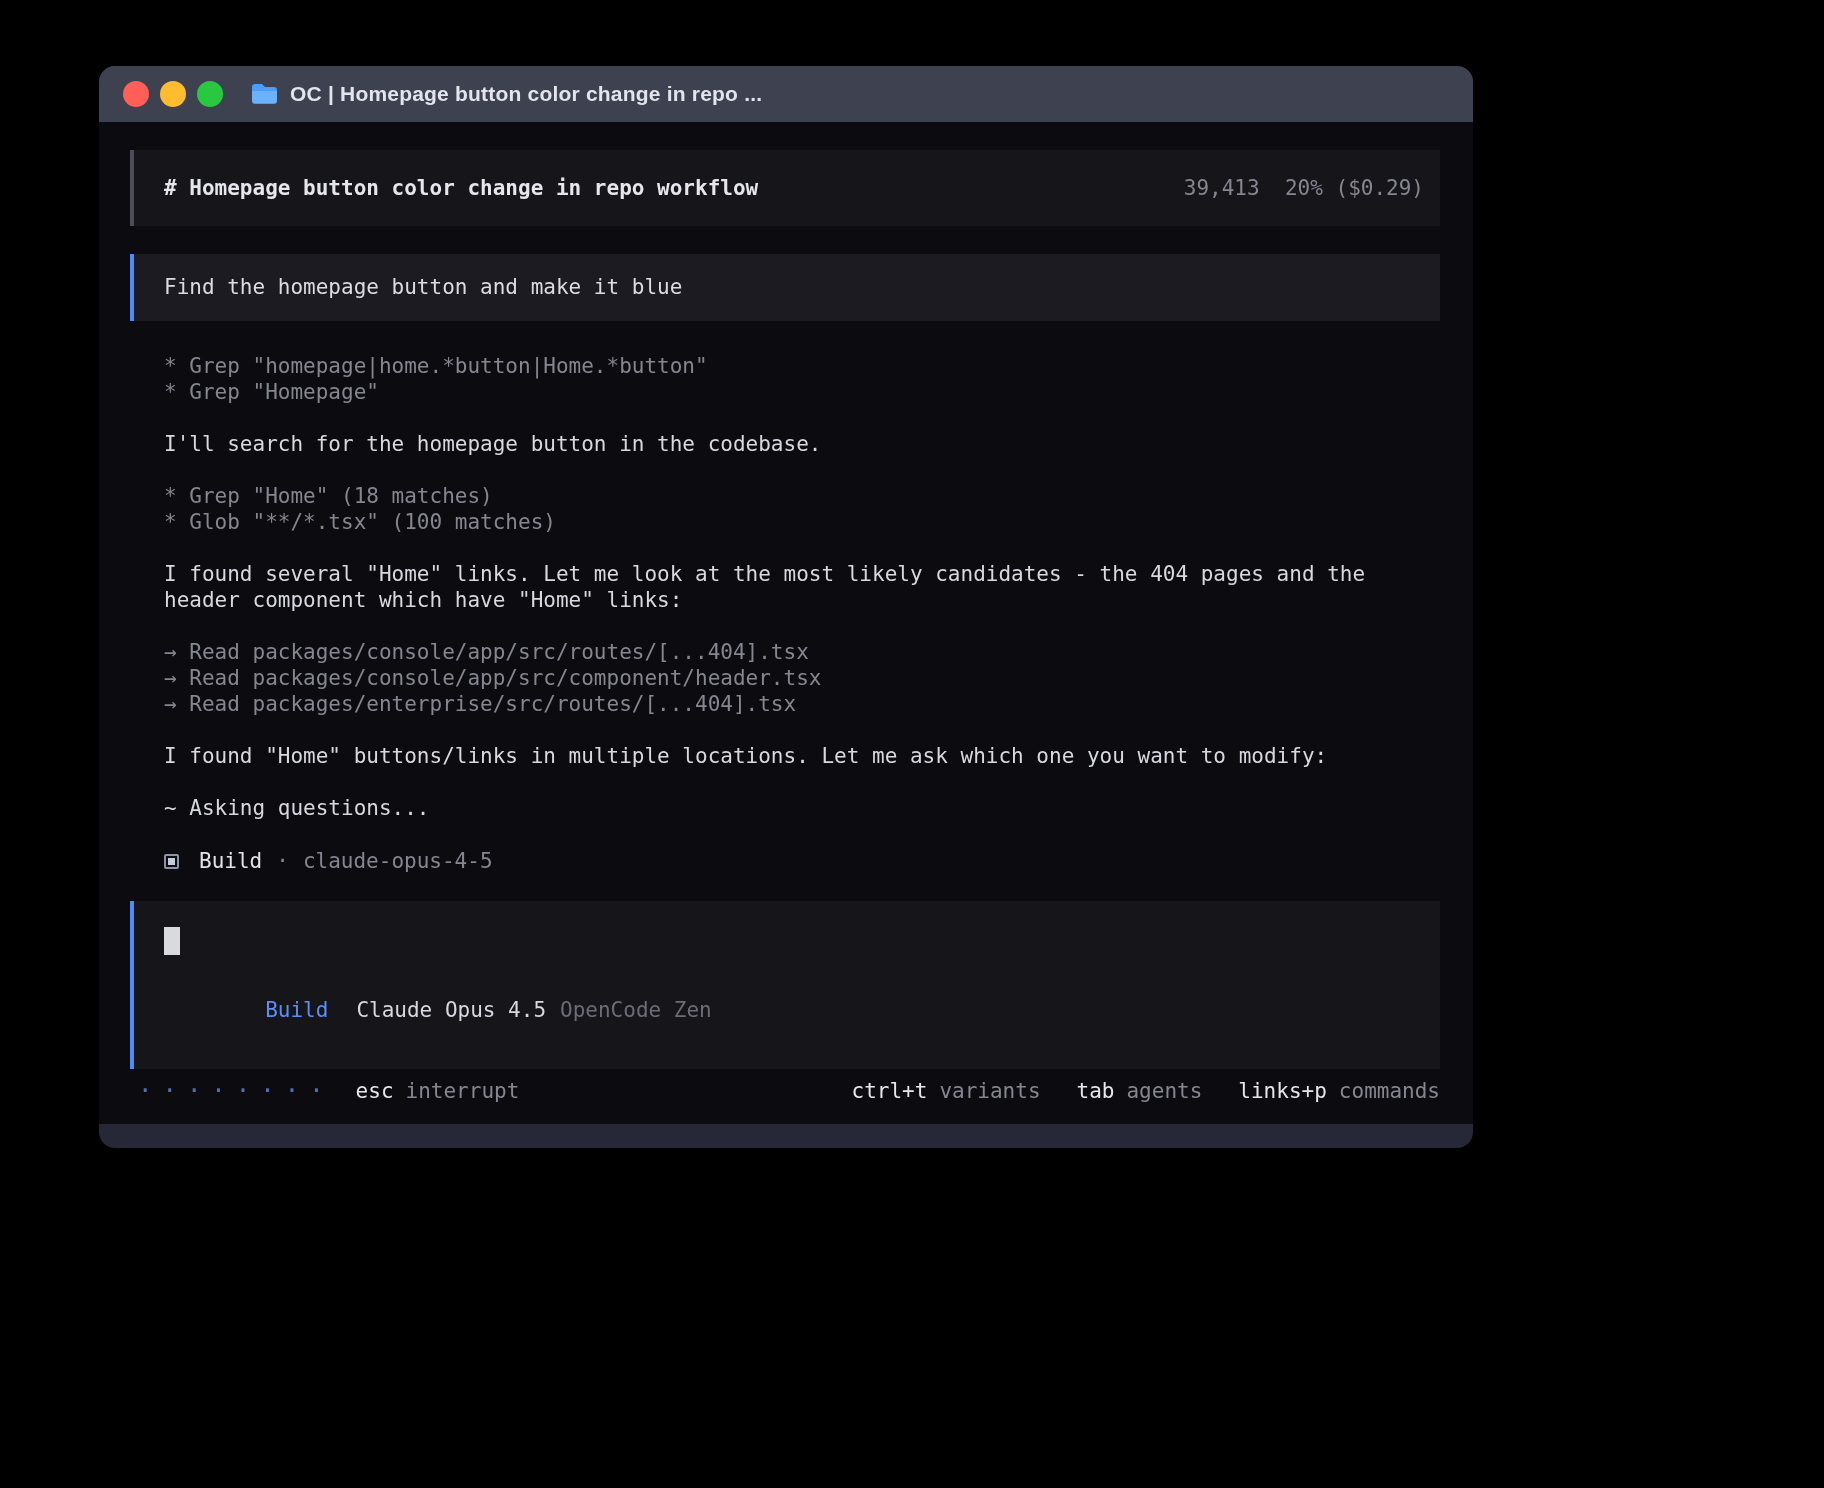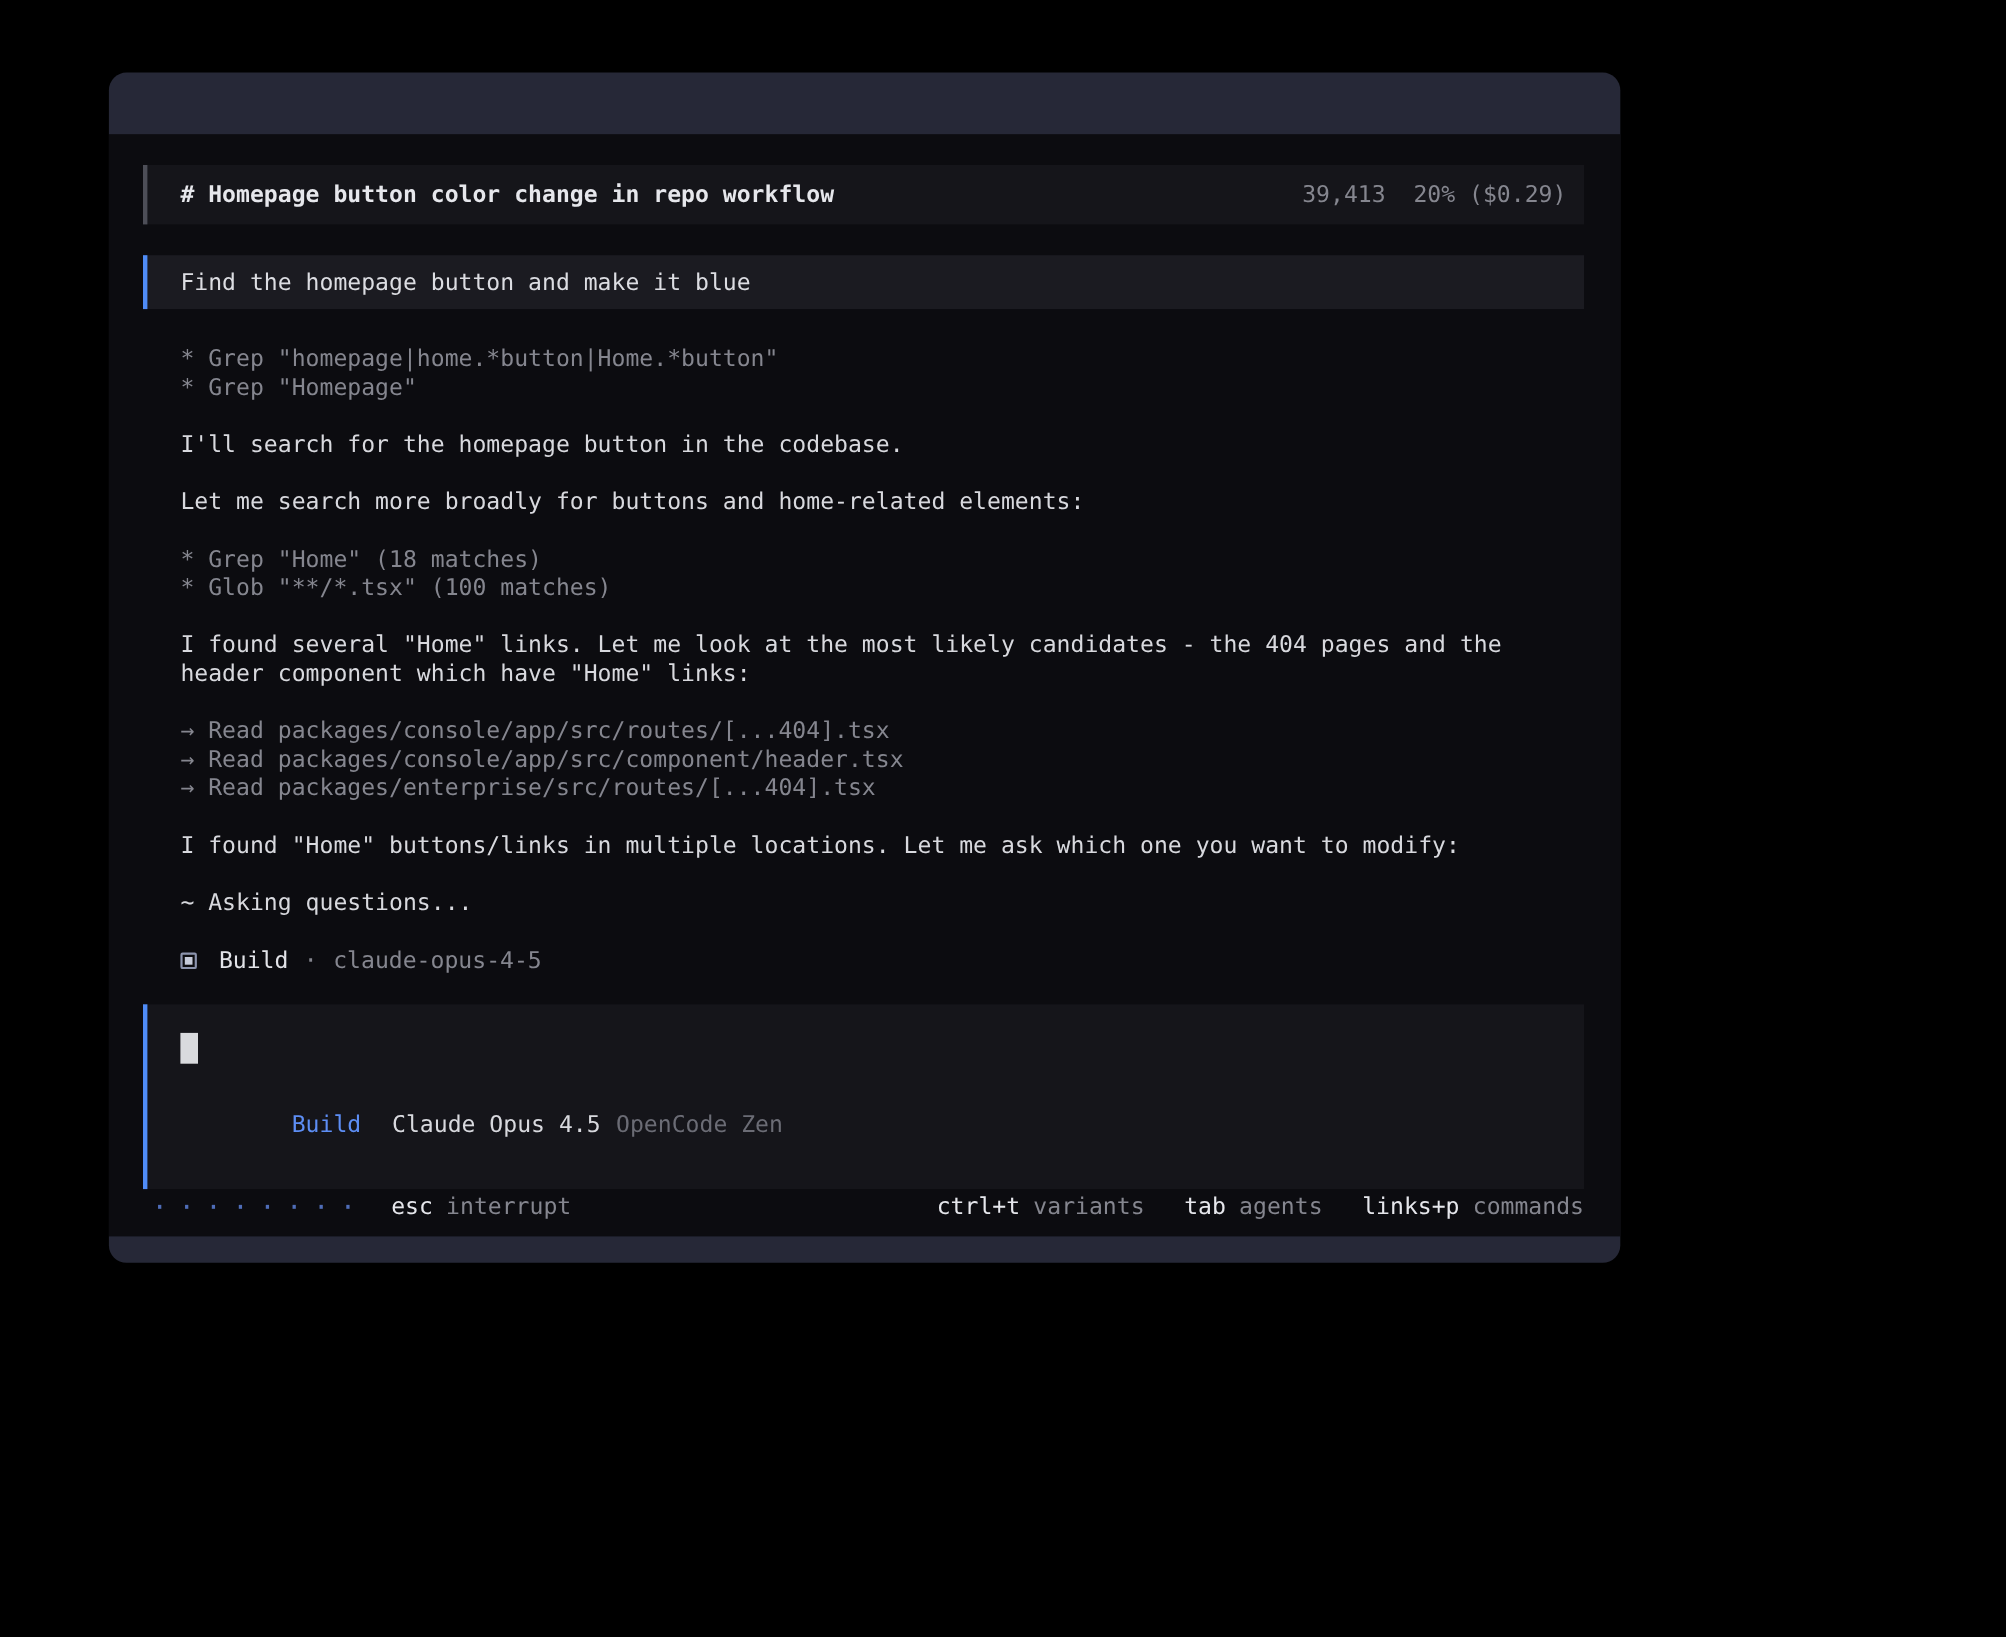--- a/index.html
+++ b/index.html
@@ -83,42 +83,53 @@
   .key { font-weight:normal; color:#e6e7ec; }
   .hint { color:#85868f; margin-left:12px; }
   .f-right { display:flex; align-items:center; gap:36px; }
   .hotkey { white-space:pre; }
 </style>
 </head>
 <body>
 
 <div class="window">
 
+  <div class="titlebar">
+    <div class="lights">
+      <span class="light red"></span>
+      <span class="light yellow"></span>
+      <span class="light green"></span>
+    </div>
+    <span class="folder">
+      <svg width="27" height="22" viewBox="0 0 27 22">
+        <path d="M1 4 a3 3 0 0 1 3-3 h7 l3 3 h9 a3 3 0 0 1 3 3 v11 a3 3 0 0 1 -3 3 h-19 a3 3 0 0 1 -3-3 z" fill="#4a9df8"></path>
+        <path d="M1 8 h25 v9 a3 3 0 0 1 -3 3 h-19 a3 3 0 0 1 -3-3 z" fill="#6cb2fa"></path>
+      </svg>
+    </span>
+    <span class="titletext">OC | Homepage button color change in repo ...</span>
+  </div>
 
   <div class="terminal">
 
     <div class="session-header">
       <span class="sh-title"># Homepage button color change in repo workflow</span>
       <span class="sh-stats">39,413  20% ($0.29)</span>
     </div>
 
     <div class="user-msg">
       <span>Find the homepage button and make it blue</span>
     </div>
 
     <div class="transcript">
       <div class="group">
         <p class="line tool">* Grep "homepage|home.*button|Home.*button"</p>
         <p class="line tool">* Grep "Homepage"</p>
       </div>
       <div class="group">
         <p class="line text">I'll search for the homepage button in the codebase.</p>
-      </div>
-      <div class="group">
-        <p class="line text">Let me search more broadly for buttons and home-related elements:</p>
       </div>
       <div class="group">
         <p class="line tool">* Grep "Home" (18 matches)</p>
         <p class="line tool">* Glob "**/*.tsx" (100 matches)</p>
       </div>
       <div class="group">
         <p class="line text">I found several "Home" links. Let me look at the most likely candidates - the 404 pages and the header component which have "Home" links:</p>
       </div>
       <div class="group">
         <p class="line read">→ Read packages/console/app/src/routes/[...404].tsx</p>

